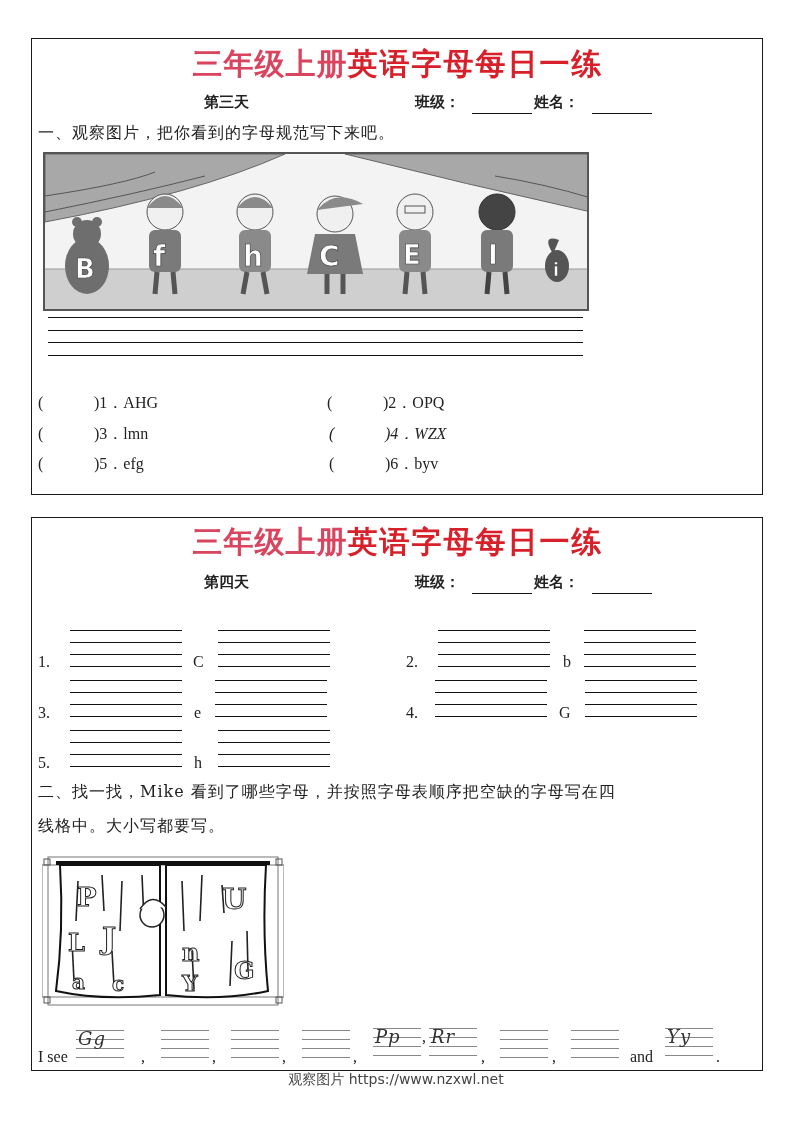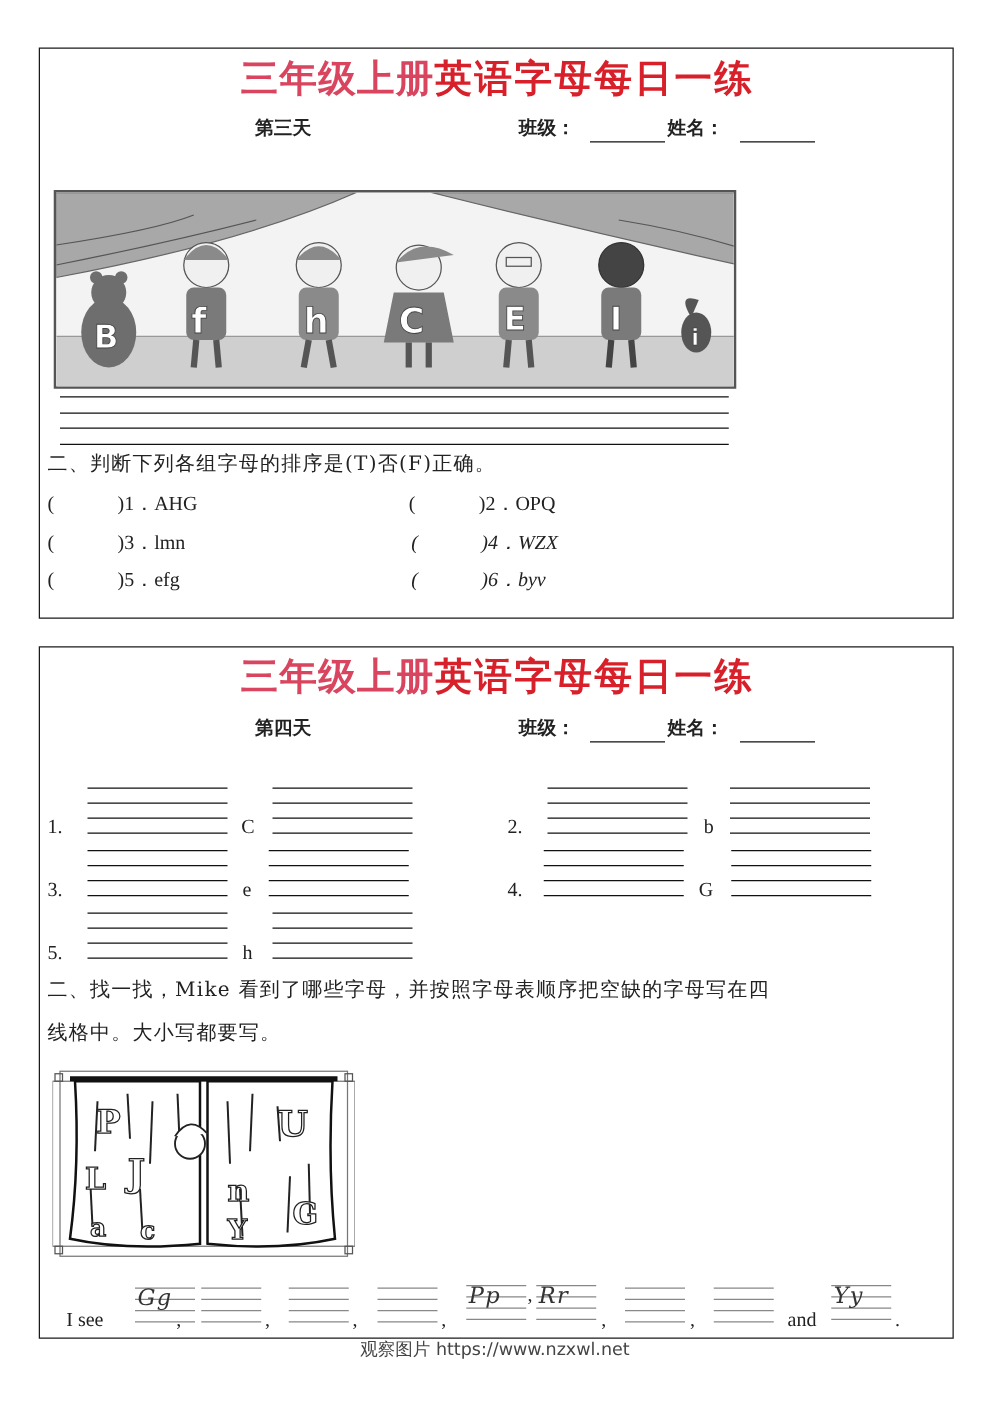--- a/index.html
+++ b/index.html
@@ -47,20 +47,21 @@
   <div class="title" style="top:8px;">
     <span class="t1">三年级上册</span><span class="t2">英语字母每日一练</span>
   </div>
 
   <div class="meta" style="left:172px; top:54px;">第三天</div>
   <div class="meta" style="left:383px; top:54px;">班级：</div>
   <div class="blank" style="left:440px; top:74px; width:60px;"></div>
   <div class="meta" style="left:502px; top:54px;">姓名：</div>
   <div class="blank" style="left:560px; top:74px; width:60px;"></div>
 
+  <div class="q" style="left:6px; top:84px;">一、观察图片，把你看到的字母规范写下来吧。</div>
 
   <div class="picture">
     <svg width="546" height="159" viewBox="0 0 546 159">
       <rect x="0" y="0" width="546" height="159" fill="#f3f3f3"></rect>
 
       <rect x="0" y="115" width="546" height="44" fill="#cfcfcf"></rect>
       <line x1="0" y1="115" x2="546" y2="115" stroke="#999" stroke-width="1"></line>
 
       <path d="M0 0 L240 0 Q150 40 0 68 Z" fill="#a8a8a8" stroke="#666"></path>
       <path d="M0 42 Q80 30 110 18" stroke="#555" fill="none"></path>
@@ -123,38 +124,37 @@
         </g>
       </g>
     </svg>
   </div>
 
   <div class="write-line" style="top:278px;"></div>
   <div class="write-line" style="top:291px;"></div>
   <div class="write-line" style="top:303px;"></div>
   <div class="write-line" style="top:316px;"></div>
 
-  <div class="q" style="left:6px; top:322px;">二、判断下列各组字母的排序是(T)否(F)正确。</div>
 
   <div class="tf-item" style="left:6px; top:354px;">
     <span class="paren">(</span><span>)1．</span><span>AHG</span>
   </div>
   <div class="tf-item" style="left:295px; top:354px;">
     <span class="paren">(</span><span>)2．</span><span>OPQ</span>
   </div>
   <div class="tf-item" style="left:6px; top:385px;">
     <span class="paren">(</span><span>)3．</span><span>lmn</span>
   </div>
   <div class="tf-item" style="left:297px; top:385px;font-style:italic;">
     <span class="paren">(</span><span>)4．</span><span>WZX</span>
   </div>
   <div class="tf-item" style="left:6px; top:415px;">
     <span class="paren">(</span><span>)5．</span><span>efg</span>
   </div>
-  <div class="tf-item" style="left:297px; top:415px;font-style:italic;">
+  <div class="tf-item" style="left:297px; top:415px;">
     <span class="paren">(</span><span>)6．</span><span>byv</span>
   </div>
 </div>
 
 <div id="panel2" class="panel">
   <div class="title" style="top:7px;">
     <span class="t1">三年级上册</span><span class="t2">英语字母每日一练</span>
   </div>
 
   <div class="meta" style="left:172px; top:55px;">第四天</div>
@@ -276,23 +276,23 @@
         <text x="192" y="128" font-size="24">G</text>
         <text x="30" y="138" font-size="20">a</text>
         <text x="70" y="140" font-size="20">c</text>
         <text x="140" y="140" font-size="22">Y</text>
       </g>
       <circle cx="110" cy="64" r="12" fill="#fff" stroke="#222" stroke-width="1.5"></circle>
       <path d="M98 58 Q110 40 124 56" fill="#fff" stroke="#222" stroke-width="1.5"></path>
     </svg>
   </div>
 
-  <div class="isee" style="left:21px; top:530px;">I see</div>
-
-  <div class="slot" style="left:76px; top:508px;">
+  <div class="isee" style="left:6px; top:530px;">I see</div>
+
+  <div class="slot" style="left:44px; top:508px;">
       <i style="top:4px"></i>
       <i style="top:13px"></i>
       <i style="top:22px"></i>
       <i style="top:31px"></i>
       <span class="hw">Gg</span>
     </div>
   <span class="comma" style="left:109px; top:530px;">,</span>
 
   <div class="slot" style="left:129px; top:508px;">
       <i style="top:4px"></i>

